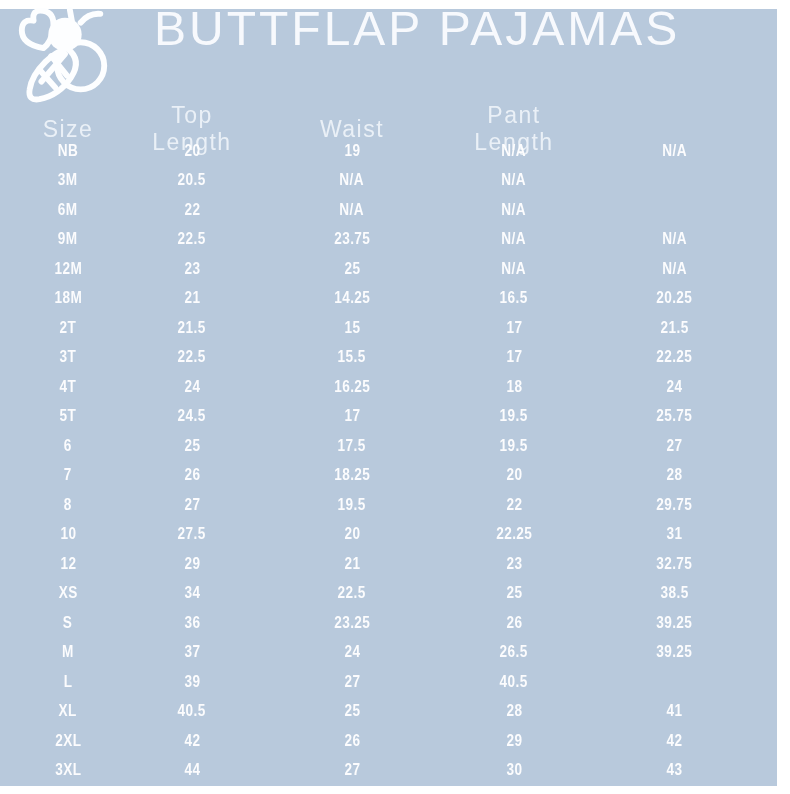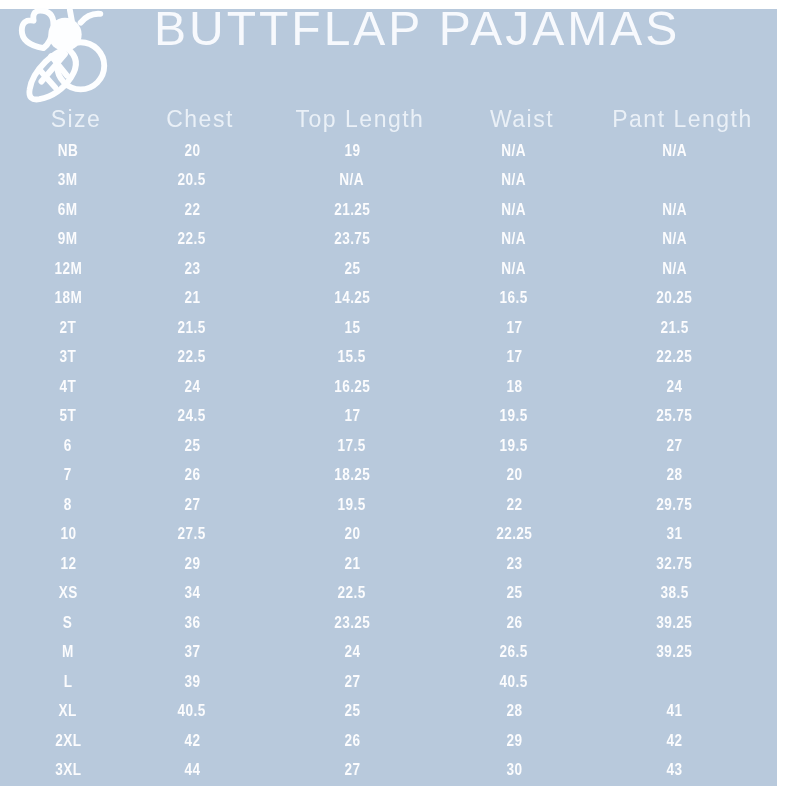--- a/index.html
+++ b/index.html
@@ -35,21 +35,21 @@
     position:absolute;
     left:0; top:93px;
     width:777px;
   }
   .trow {
     display:grid;
     grid-template-columns:136px 112px 208px 116px 205px;
     align-items:center;
     height:29.5px;
   }
-  .trow.head { height:34px;padding-left:8px; }
+  .trow.head { height:34px; }
   .tcell { text-align:center; }
   .head .tcell {
     font-size:23px;
     font-weight:400;
     letter-spacing:1.5px;
     color:rgba(245,249,253,0.82);
   }
   .body-rows .tcell {
     font-size:16px;
     font-weight:700;
@@ -85,21 +85,20 @@
     </g>
 
     <circle cx="56" cy="30" r="17" fill="#fdfeff"></circle>
   </svg>
 
   <div class="title">BUTTFLAP PAJAMAS</div>
 
   <div class="size-table">
     <div class="trow head">
       <div class="tcell">Size</div>
-      <div class="tcell">Chest</div>
       <div class="tcell">Top Length</div>
       <div class="tcell">Waist</div>
       <div class="tcell">Pant Length</div>
     </div>
     <div class="body-rows">
         <div class="trow">
     <div class="tcell"><span>NB</span></div>
     <div class="tcell"><span>20</span></div>
     <div class="tcell"><span>19</span></div>
     <div class="tcell"><span>N/A</span></div>
@@ -107,21 +106,20 @@
   </div>
         <div class="trow">
     <div class="tcell"><span>3M</span></div>
     <div class="tcell"><span>20.5</span></div>
     <div class="tcell"><span>N/A</span></div>
     <div class="tcell"><span>N/A</span></div>
   </div>
         <div class="trow">
     <div class="tcell"><span>6M</span></div>
     <div class="tcell"><span>22</span></div>
-    <div class="tcell"><span>21.25</span></div>
     <div class="tcell"><span>N/A</span></div>
     <div class="tcell"><span>N/A</span></div>
   </div>
         <div class="trow">
     <div class="tcell"><span>9M</span></div>
     <div class="tcell"><span>22.5</span></div>
     <div class="tcell"><span>23.75</span></div>
     <div class="tcell"><span>N/A</span></div>
     <div class="tcell"><span>N/A</span></div>
   </div>

